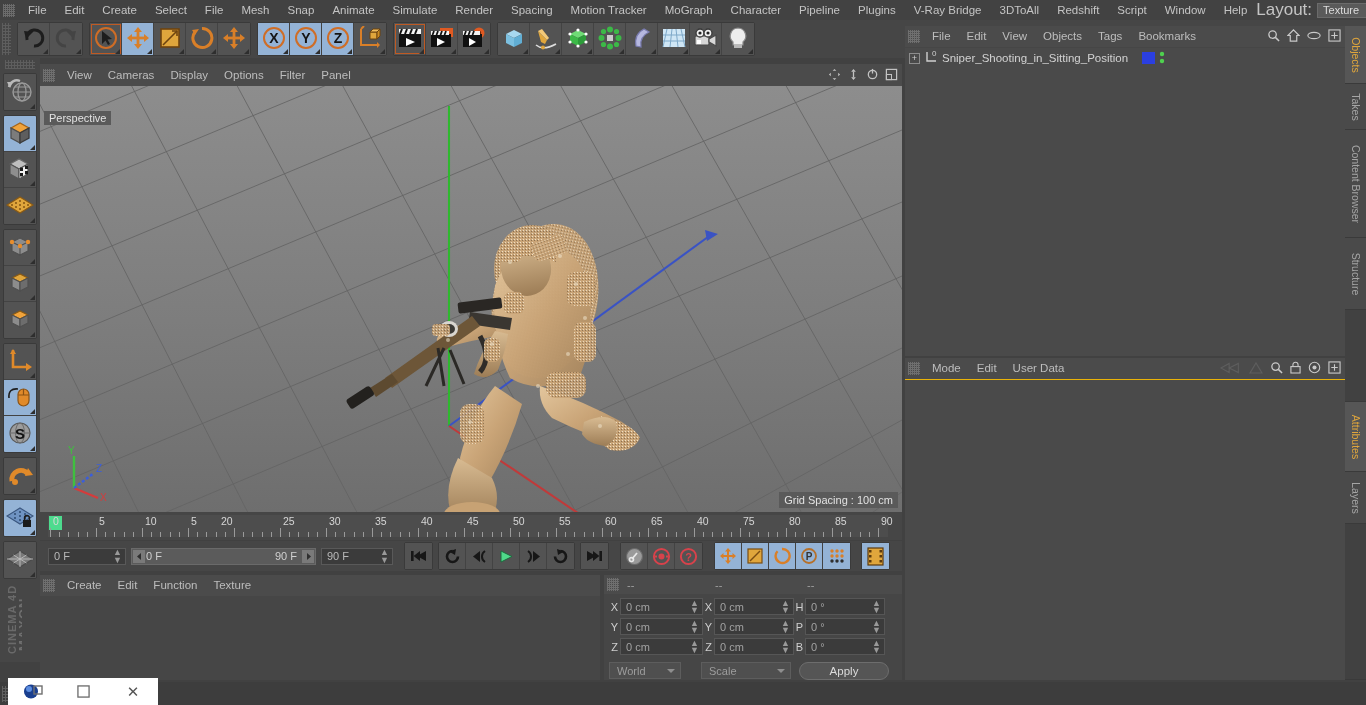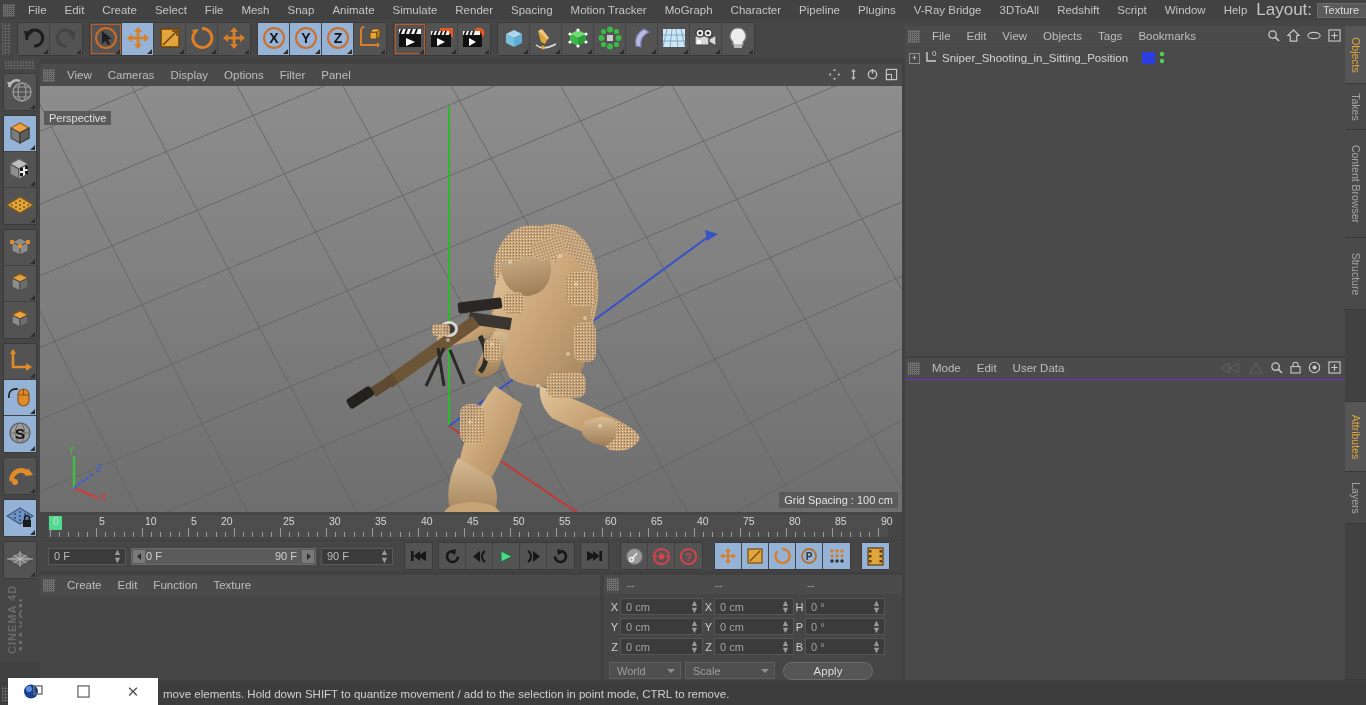--- a/index.html
+++ b/index.html
@@ -127,21 +127,21 @@
   
   #objman{ position:absolute; left:905px; top:26px; width:440px; height:330px; background:#464646;}
   #obj-rows{ position:absolute; left:0; top:22px; right:0; bottom:0; background:#4a4a4a;}
   .objrow{ height:20px; display:flex; align-items:center; padding-left:4px; position:relative; background:#4a4a4a;}
   .objrow .expand{ width:11px;height:11px;border:1px solid #8d8d8d;color:#d0d0d0;font-size:9px;
      display:flex;align-items:center;justify-content:center; line-height:9px; margin-right:4px;}
   .objrow .objname{ color:#d2d2d2; font-size:11.5px; margin-left:4px;}
   #obj-divider{ position:absolute; left:0; right:0; top:0; height:1px; background:#3c3c3c;}
   .obj-icons{ position:absolute; right:4px; top:3px; display:flex; gap:7px; align-items:center;}
 
-  #attrman{ position:absolute; left:905px; top:358px; width:440px; height:322px; background:#6d28d9;}
+  #attrman{ position:absolute; left:905px; top:358px; width:440px; height:322px; background:#eab308;}
   #attr-body{ position:absolute; left:0; top:22px; right:0; bottom:0; background:#4a4a4a;}
 
   #rtabs{ position:absolute; left:1345px; top:26px; width:21px; height:654px; background:#3f3f3f;}
   .rtab{ width:21px; position:relative; background:#4a4a4a; border-bottom:1px solid #3a3a3a; overflow:hidden;}
   .rtab span{ position:absolute; left:50%; top:50%; transform:translate(-50%,-50%) rotate(90deg);
      white-space:nowrap; font-size:10.5px; color:#a5a5a5;}
   .rtab.active{ background:#565656;}
   .rtab.active span{ color:#e0a63c;}
 
   
@@ -1079,21 +1079,21 @@
             <span>0 °</span>
             <span class="spin">▲<br>▼</span>
           </div>
         </div>
       </div>
     <div class="crow last" style="position:absolute;left:5px;top:84px;width:288px;">
       <div class="dropdown" style="width:72px;">
         <span>World</span>
         <span class="arw"></span>
       </div>
-      <div class="dropdown" style="width:90px;margin-left:4px;">
+      <div class="dropdown" style="width:90px;margin-left:20px;">
         <span>Scale</span>
         <span class="arw"></span>
       </div>
       <div class="applybtn" style="margin-left:8px;">Apply</div>
     </div>
   </div>
 
   <div id="objman">
     <div class="hdr">
       <div class="gripdots"></div>
@@ -1197,21 +1197,20 @@
         <span>Attributes</span>
       </div>
       <div class="rtab" style="height: 52px;">
         <span>Layers</span>
       </div>
       <div class="rtab" style="height: 156px; background: rgb(65, 65, 65);"></div>
     </div>
 
   <div id="statusbar">
     <div class="sgrip"></div>
-    <span id="status-text" style="margin-left:150px;">move elements. Hold down SHIFT to quantize movement / add to the selection in point mode, CTRL to remove.</span>
   </div>
 
   <div id="taskbar">
     <div class="tbicon">
       <svg width="21" height="18" viewBox="0 0 21 18">
         <circle cx="8" cy="8.5" r="7" fill="#1a3f8f"></circle>
         <circle cx="6" cy="6" r="3" fill="#5b8de0"></circle>
         <rect x="11" y="3" width="8" height="8" fill="none" stroke="#6f6f6f" stroke-width="1.4"></rect>
       </svg>
     </div>

